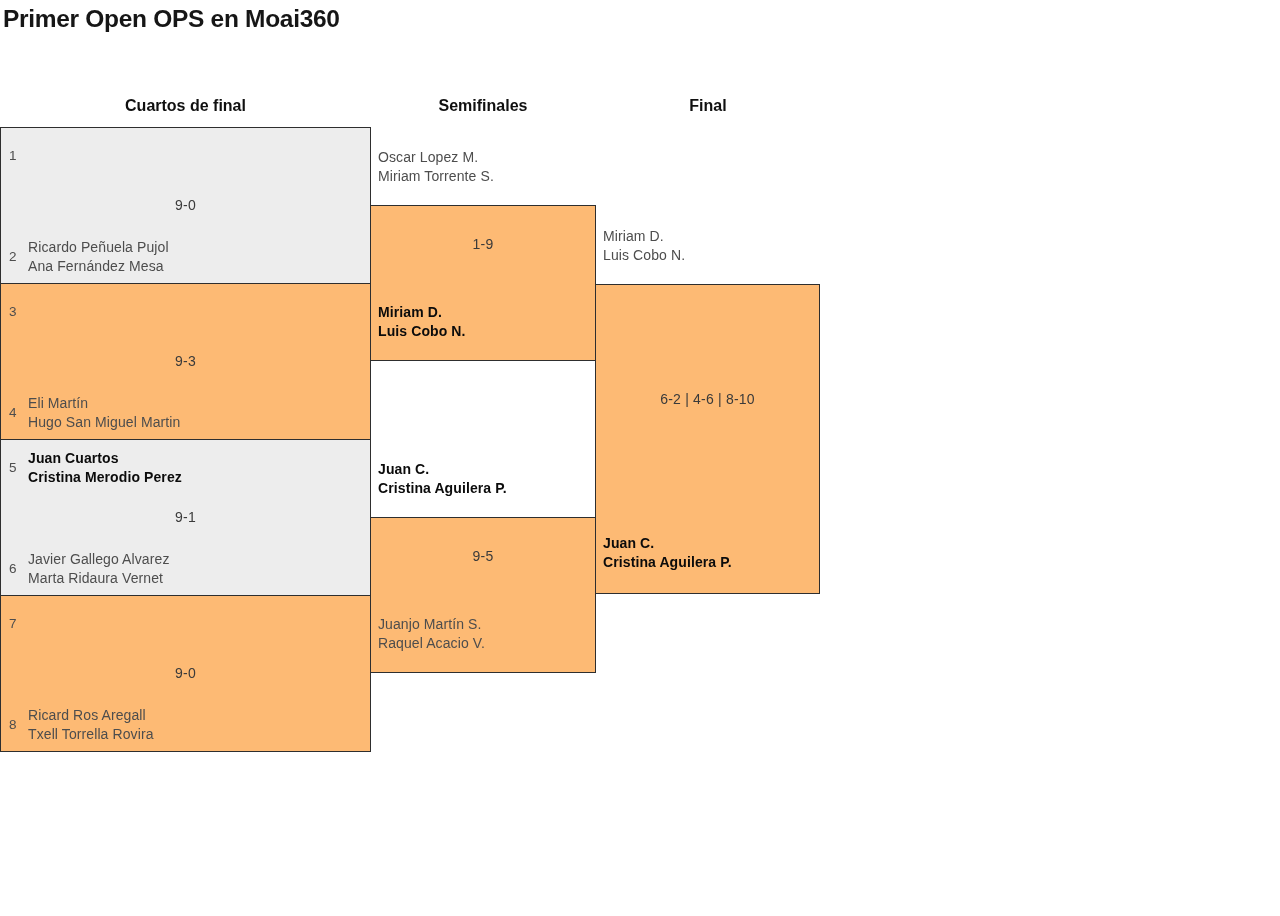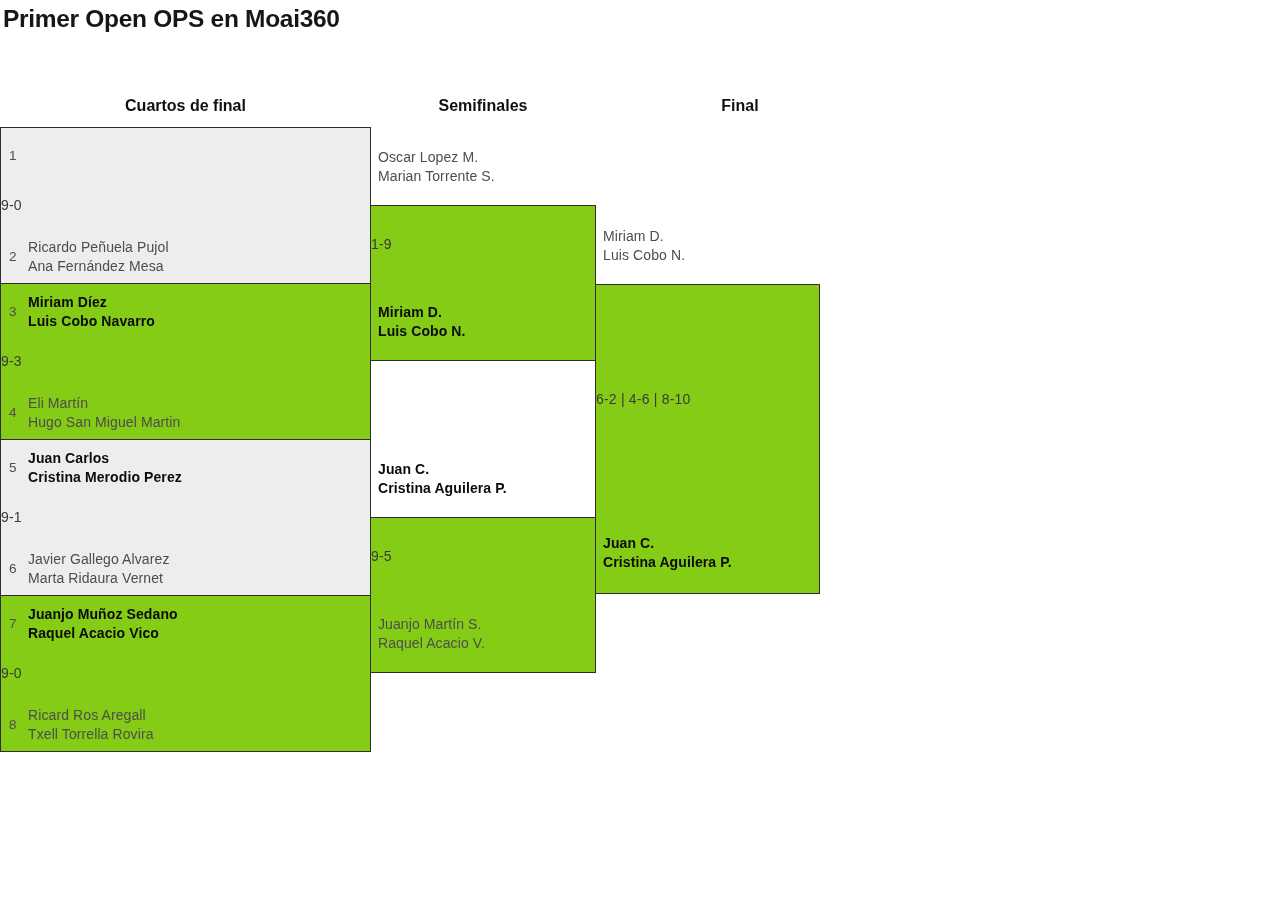--- a/index.html
+++ b/index.html
@@ -11,23 +11,23 @@
            line-height:34px; color:#161616; letter-spacing:-0.3px; }
 
   .logo { position:absolute; left:1048px; top:4px; width:230px; height:68px; cursor:pointer; }
   .logo text { font-family:"DejaVu Sans","Liberation Sans",sans-serif; font-weight:700;
                font-size:50px; letter-spacing:-2px; }
 
   .colhead { position:absolute; top:97px; text-align:center; font-size:16px;
              font-weight:700; color:#101010; }
   .ch-qf { left:0; width:371px; }
   .ch-sf { left:370px; width:226px; }
-  .ch-f  { left:627px; width:226px; }
+  .ch-f  { left:595px; width:226px; }
 
-  .match { position:absolute; border:1px solid #2e2e2e; background:#84cc16; }
+  .match { position:absolute; border:1px solid #2e2e2e; background:#fdba74; }
   .match.shaded { background:#ededed; }
   .qf { left:0; width:371px; height:157px; }
   .qf1 { top:127px; } .qf2 { top:283px; } .qf3 { top:439px; } .qf4 { top:595px; }
   .sf { left:370px; width:226px; height:156px; }
   .sf1 { top:205px; } .sf2 { top:517px; }
   .final { left:595px; top:284px; width:225px; height:310px; }
 
   .team { position:absolute; font-size:14px; line-height:18.5px; color:#4d4d4d;
           letter-spacing:0.1px; white-space:nowrap; }
   .team.winner { font-weight:700; color:#0b0b0b; }
@@ -35,21 +35,21 @@
   .qf .team-top { top:9px; }
   .qf .team-bottom { bottom:8px; }
   .seed { position:absolute; left:8px; width:16px; font-size:13.5px; color:#4d4d4d; }
   .seed-top { top:20px; }
   .seed-bottom { bottom:19px; }
   .sf .team, .final .team { left:7px; }
   .sf .team-top, .final .team-top { bottom:100%; margin-bottom:21px; }
   .sf .team-bottom { bottom:20px; }
   .final .team-bottom { bottom:22px; }
 
-  .score { position:absolute; left:0; right:0; text-align:left; font-size:14px;
+  .score { position:absolute; left:0; right:0; text-align:center; font-size:14px;
            color:#3a3a3a; letter-spacing:0.2px; }
   .qf .score { top:50%; margin-top:-9px; }
   .sf .score { top:30px; }
   .final .score { top:106px; }
 </style>
 </head>
 <body>
 
 <div class="canvas">
 
@@ -67,64 +67,56 @@
     <div class="score">9-0</div>
     <span class="seed seed-bottom">2</span>
     <div class="team team-bottom">
       <div>Ricardo Peñuela Pujol</div>
       <div>Ana Fernández Mesa</div>
     </div>
   </div>
 
   <div class="match qf qf2">
     <span class="seed seed-top">3</span>
-    <div class="team team-top winner">
-      <div>Miriam Díez</div>
-      <div>Luis Cobo Navarro</div>
-    </div>
     <div class="score">9-3</div>
     <span class="seed seed-bottom">4</span>
     <div class="team team-bottom">
       <div>Eli Martín</div>
       <div>Hugo San Miguel Martin</div>
     </div>
   </div>
 
   <div class="match qf qf3 shaded">
     <span class="seed seed-top">5</span>
     <div class="team team-top winner">
-      <div>Juan Carlos</div>
+      <div>Juan Cuartos</div>
       <div>Cristina Merodio Perez</div>
     </div>
     <div class="score">9-1</div>
     <span class="seed seed-bottom">6</span>
     <div class="team team-bottom">
       <div>Javier Gallego Alvarez</div>
       <div>Marta Ridaura Vernet</div>
     </div>
   </div>
 
   <div class="match qf qf4">
     <span class="seed seed-top">7</span>
-    <div class="team team-top winner">
-      <div>Juanjo Muñoz Sedano</div>
-      <div>Raquel Acacio Vico</div>
-    </div>
     <div class="score">9-0</div>
     <span class="seed seed-bottom">8</span>
     <div class="team team-bottom">
       <div>Ricard Ros Aregall</div>
       <div>Txell Torrella Rovira</div>
     </div>
   </div>
 
   <div class="match sf sf1">
     <div class="team team-top">
       <div>Oscar Lopez M.</div>
-      <div>Marian Torrente S.</div>
+      <div>Miriam Torrente S.</div>
     </div>
     <div class="score">1-9</div>
     <div class="team team-bottom winner">
       <div>Miriam D.</div>
       <div>Luis Cobo N.</div>
     </div>
   </div>
 
   <div class="match sf sf2">
     <div class="team team-top winner">

